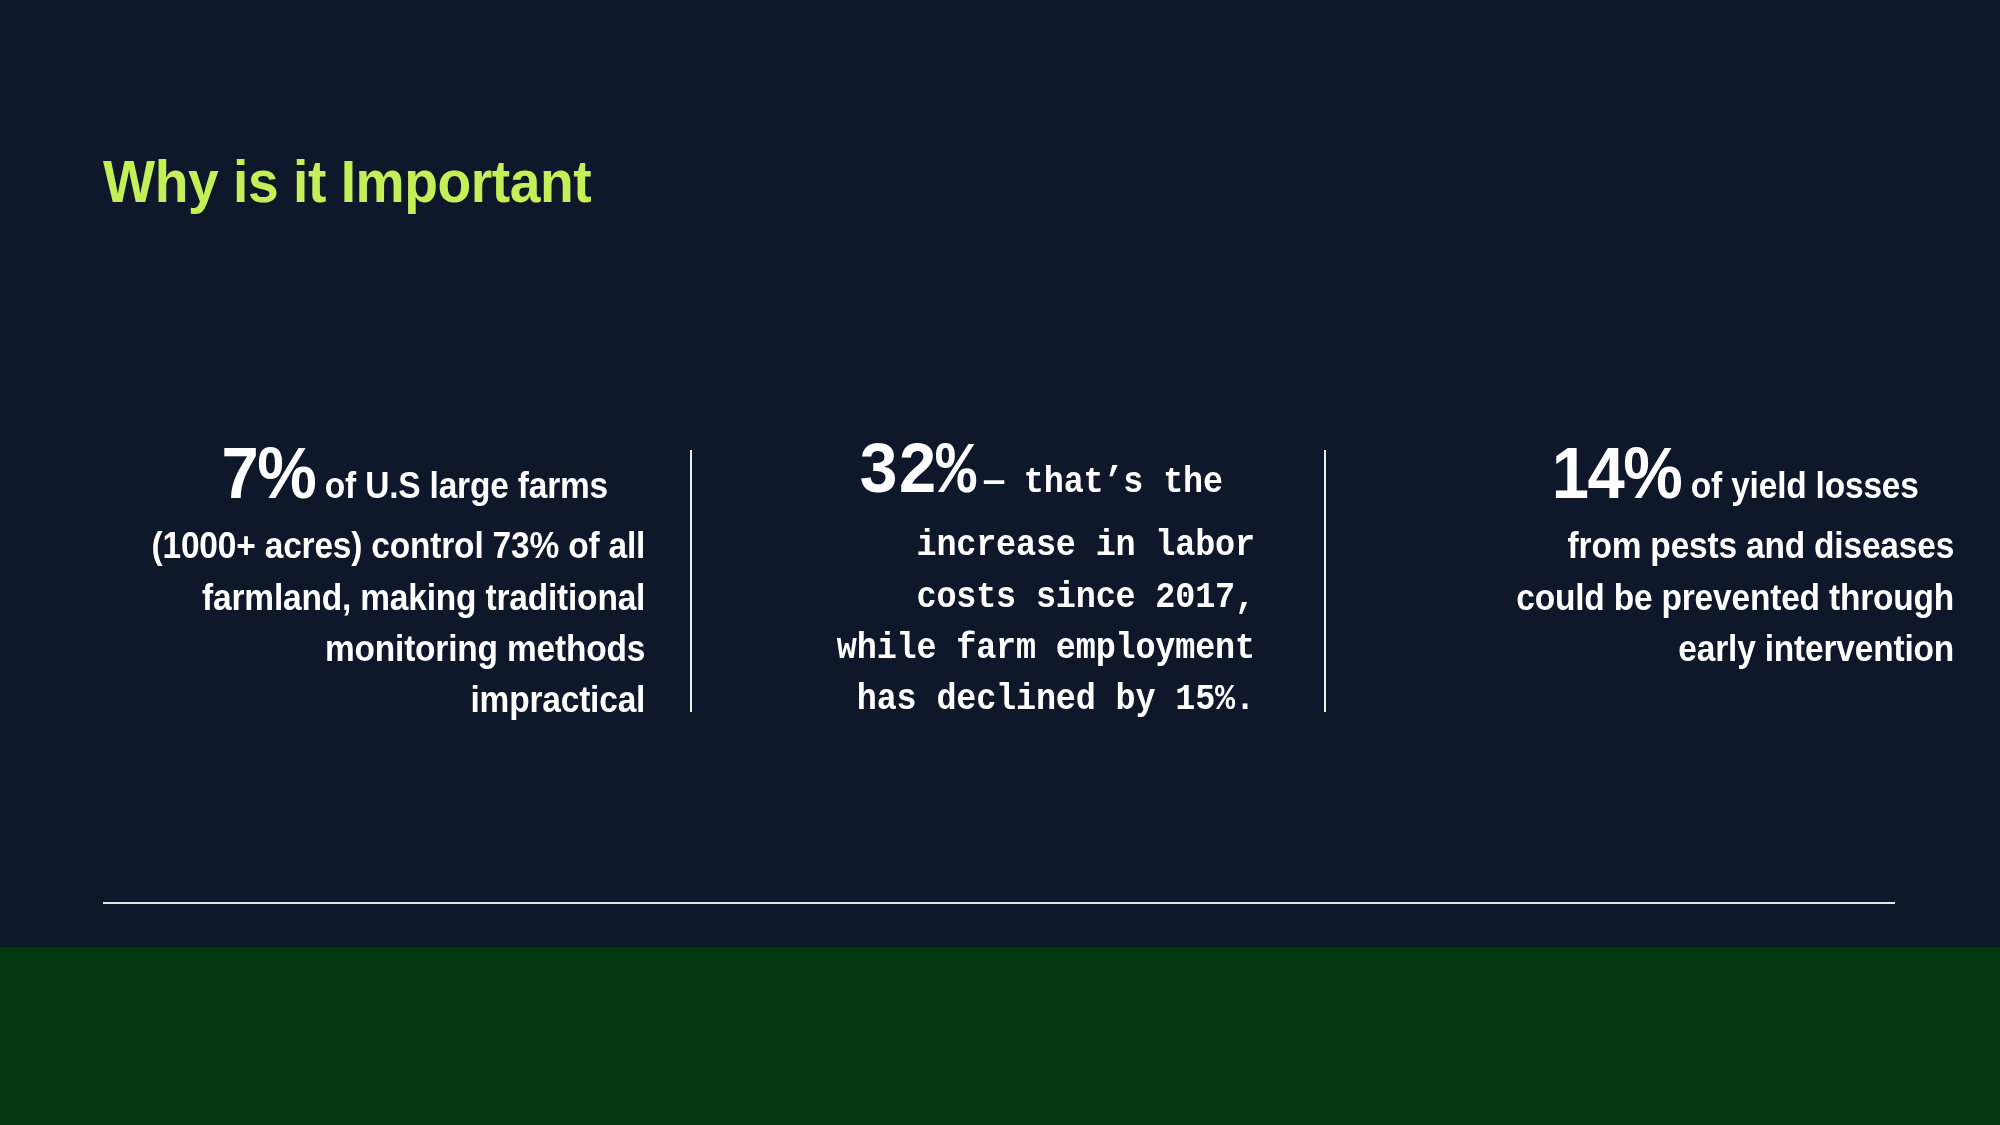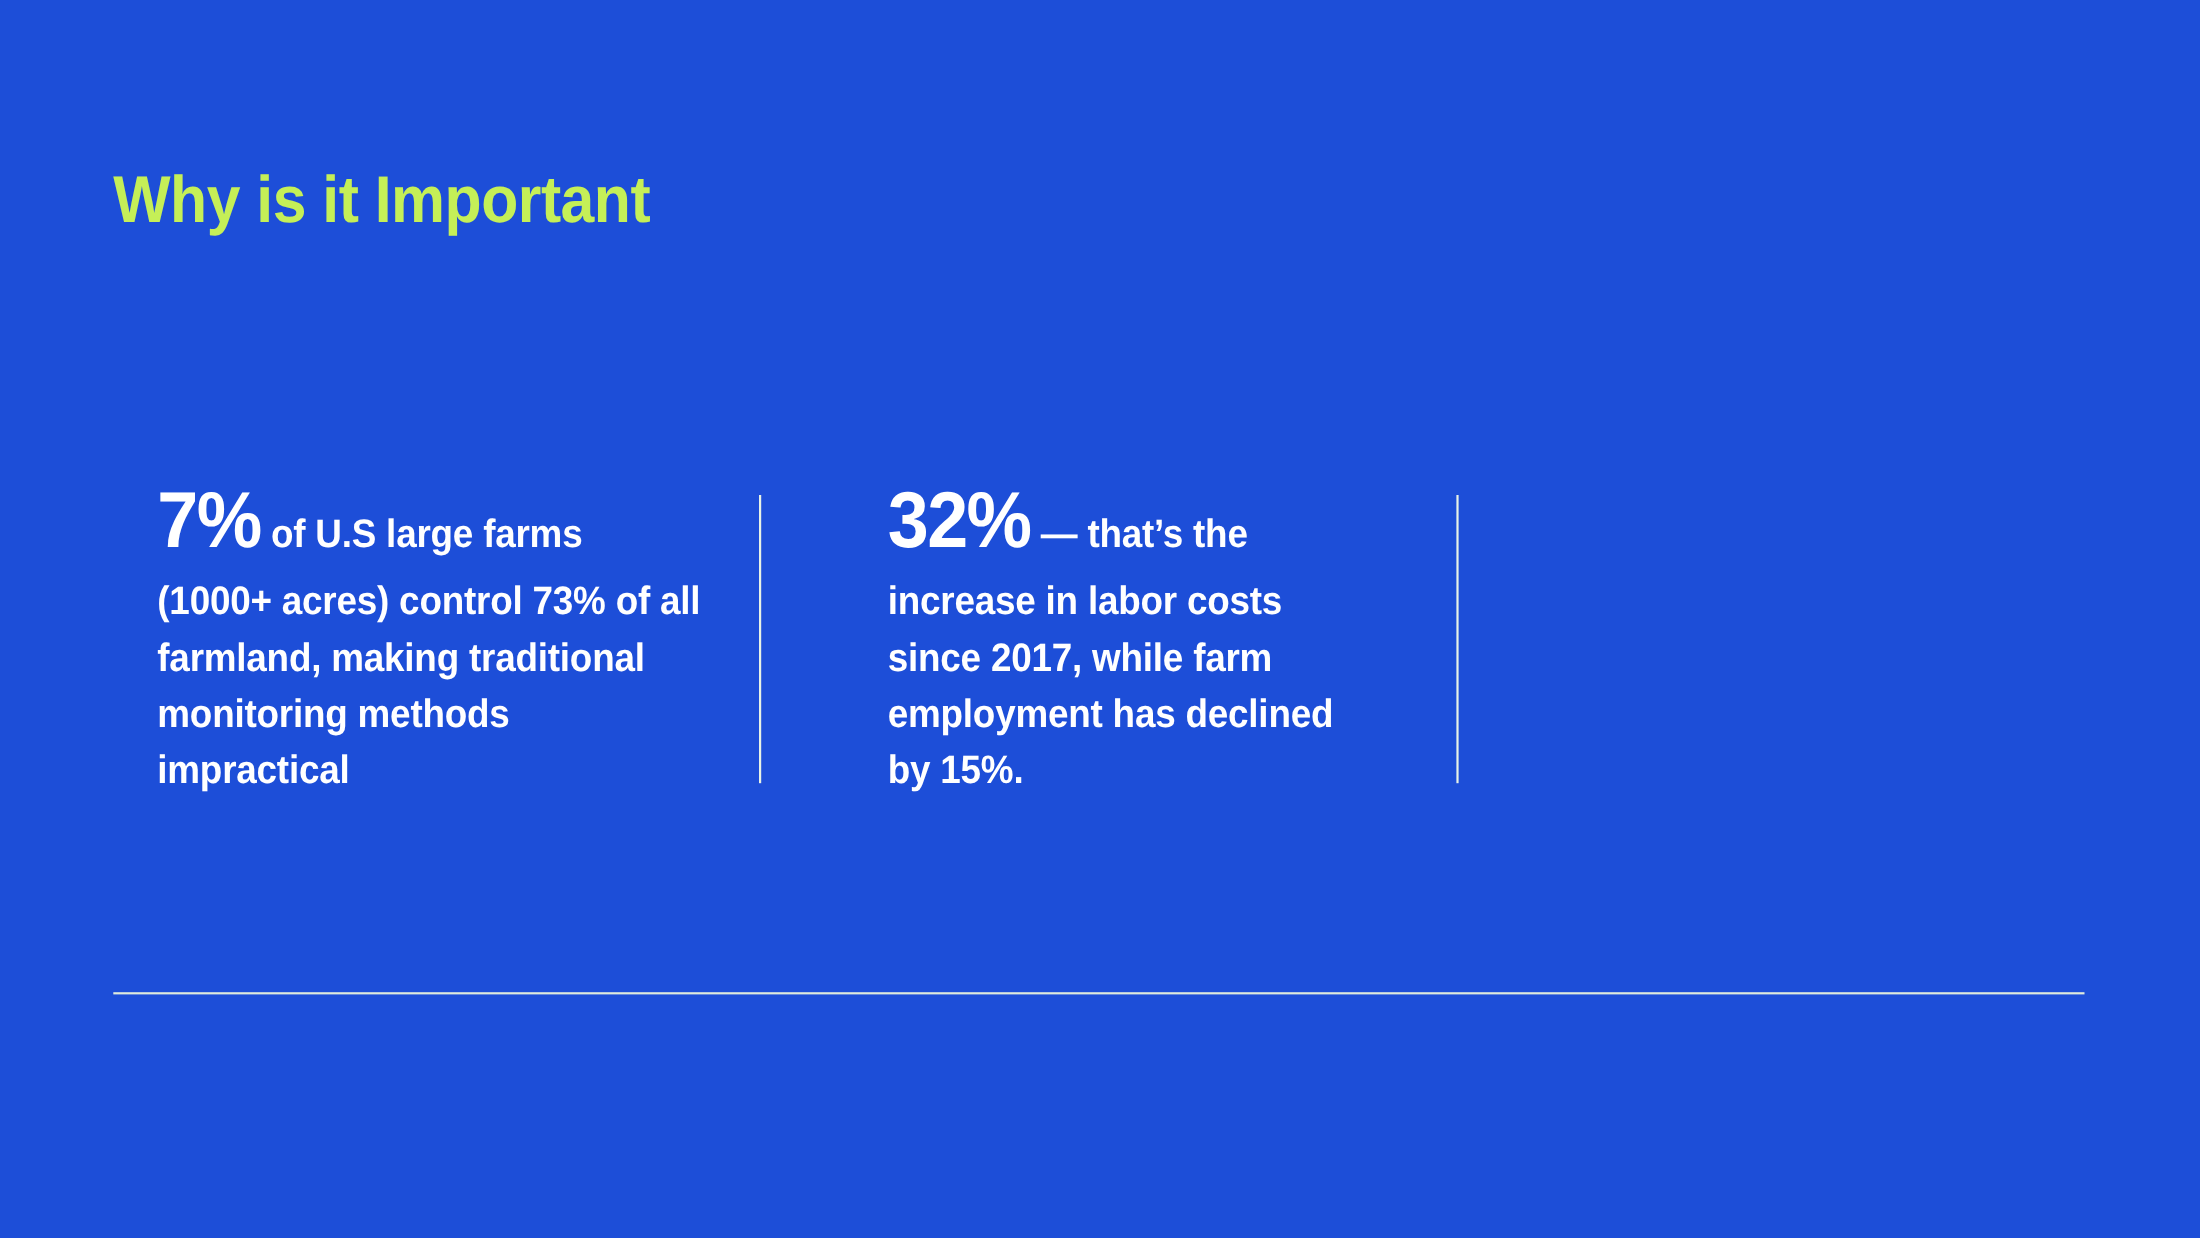--- a/index.html
+++ b/index.html
@@ -13,22 +13,23 @@
 
   body {
     background:#04380f;
     font-family:"Liberation Sans", sans-serif;
     -webkit-font-smoothing:antialiased;
   }
 
   .slide {
     position:relative;
     width:2000px;
-    height:1125px;
-    background:#1d4ed8;
+    height:947px;
+    background:#0f172a;
+    text-align:right;
   }
 
   
   .slide-title {
     position:absolute;
     left:103px;
     top:152px;
     font-size:60px;
     line-height:1.0;
     font-weight:bold;
@@ -47,21 +48,21 @@
     width:2000px;
     height:320px;
     margin-left:40px;
   }
 
   .stat-col {
     position:absolute;
     top:0;
   }
   .stat-col-1 { left:103px;  width:500px; }
-  .stat-col-2 { left:767px;  width:430px; }
+  .stat-col-2 { left:783px;  width:430px;font-family:Liberation Mono, monospace; }
   .stat-col-3 { left:1437px; width:475px; }
 
   .stat-head {
     display:block;
     white-space:nowrap;
     transform:scaleX(0.93);
     transform-origin:left top;
     margin-bottom:10px;
   }
 
@@ -131,20 +132,26 @@
       <p class="stat-body">(1000+ acres) control 73% of all farmland, making traditional monitoring methods impractical</p>
     </div>
 
     <div class="stat-col stat-col-2">
       <div class="stat-head">
         <span class="stat-number">32%</span><span class="stat-caption">— that’s the</span>
       </div>
       <p class="stat-body">increase in labor costs since 2017, while farm employment has declined by 15%.</p>
     </div>
 
+    <div class="stat-col stat-col-3">
+      <div class="stat-head">
+        <span class="stat-number">14%</span><span class="stat-caption">of yield losses</span>
+      </div>
+      <p class="stat-body">from pests and diseases could be prevented through early intervention</p>
+    </div>
 
   </div>
 
   <div class="divider-v divider-v-1"></div>
   <div class="divider-v divider-v-2"></div>
 
   <div class="divider-h"></div>
 
 </div>
 

